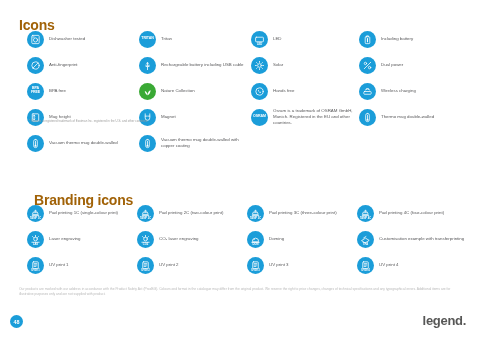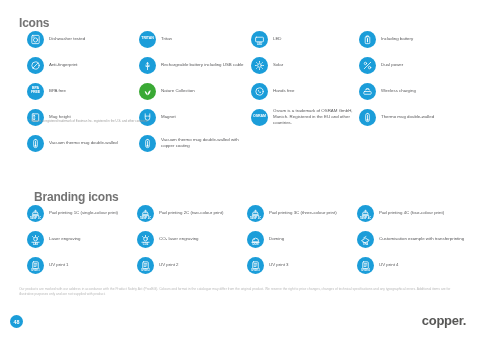--- a/index.html
+++ b/index.html
@@ -18,23 +18,23 @@
   .page {
     width: 480px;
     height: 339px;
     position: relative;
     background: #ffffff;
     box-sizing: border-box;
   }
 
   
   .section-title {
-    font-size: 12px;
+    font-size: 14px;
     font-weight: bold;
-    color: #737373;
+    color: #a16207;
     letter-spacing: -0.2px;
     text-align: center;
   }
   #icons-title {
     position: absolute;
     left: 19px;
     top: 8px;
   }
   #branding-title {
     position: absolute;
@@ -458,15 +458,15 @@
           <span class="badge-sub">UVDI 4</span>
         </span>
         <span class="icon-label">UV print 4</span>
       </div>
     </div>
 
   <div id="footer-text">Our products are marked with our address in accordance with the Product Safety Act (ProdSG). Colours and format in the catalogue may differ from the original product. We reserve the right to price changes, changes of technical specifications and any typographical errors. Additional items are for illustrative purposes only and are not supplied with product.</div>
 
   <div id="page-number">48</div>
 
-  <div id="brand-logo">copper.</div>
+  <div id="brand-logo">legend.</div>
 
 </div>
 
 </body></html>

